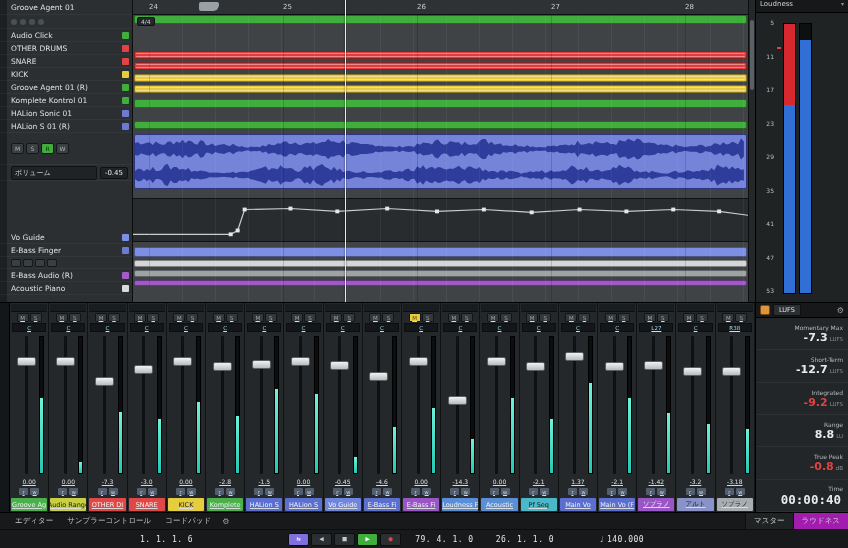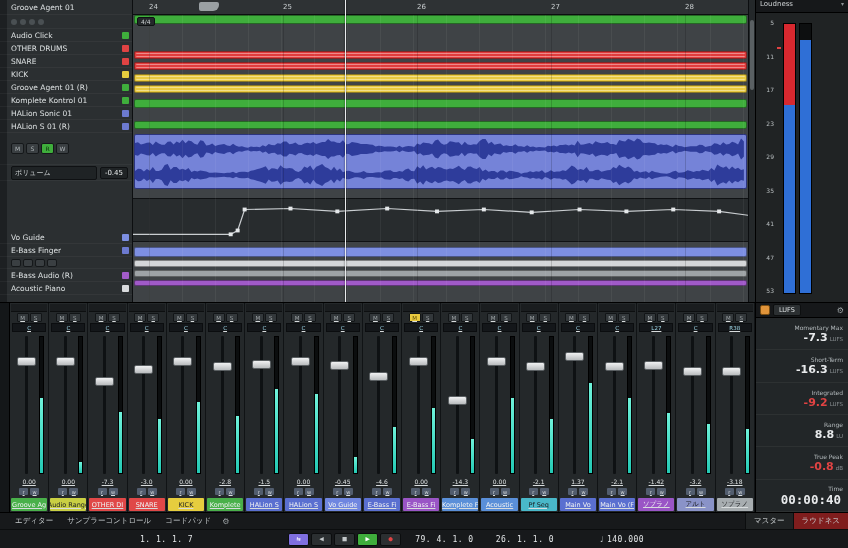--- a/index.html
+++ b/index.html
@@ -87,21 +87,21 @@
 .namelabel{height:13px;margin:2px 1px 1px;border-radius:1px;font-size:6.5px;display:flex;align-items:center;justify-content:center;overflow:hidden;white-space:nowrap;}
 
 .bottombar{position:absolute;left:0;top:512px;width:848px;height:36px;background:#17191b;border-top:1px solid #000;}
 .tabsrow{height:17px;display:flex;align-items:center;border-bottom:1px solid #0b0d0e;}
 .ltabs{display:flex;align-items:center;}
 .tab{font-size:7.5px;color:#c3c8ca;padding:2px 7px;white-space:nowrap;}
 .tab.first{margin-left:8px;}
 .gear{font-size:8px;color:#9aa0a3;padding:0 4px;}
 .rtabs{margin-left:auto;display:flex;height:100%;}
 .rtab{font-size:7.5px;color:#c9ced0;padding:0 8px;display:flex;align-items:center;background:#202324;border-left:1px solid #0b0d0e;white-space:nowrap;text-align:right;}
-.rtab.active{background:#7f1d1d;}
+.rtab.active{background:#a21caf;}
 .transrow{height:18px;display:flex;align-items:center;font-family:"DejaVu Sans Mono",monospace;}
 .tpos{font-size:8px;color:#e4e7e8;letter-spacing:0.5px;white-space:nowrap;}
 .p1{margin-left:140px;}
 .tbtns{display:flex;gap:2px;margin-left:95px;}
 .tbtn{width:21px;height:13px;background:#2b2f31;border:1px solid #0b0d0e;border-radius:2px;font-size:7px;color:#c3c8ca;display:flex;align-items:center;justify-content:center;}
 .tbtn.loop{background:#7f6fe0;color:#fff;}
 .tbtn.play{background:#3fae3c;color:#fff;}
 .tbtn.rec{color:#e04343;}
 .p2{margin-left:14px;}
 .p3{margin-left:22px;}
@@ -326,21 +326,21 @@
         <div class="stat">
           <div class="lb">Momentary Max</div>
           <div class="vrow">
             <span class="vl">-7.3</span>
             <span class="un">LUFS</span>
           </div>
         </div>
         <div class="stat">
           <div class="lb">Short-Term</div>
           <div class="vrow">
-            <span class="vl">-16.3</span>
+            <span class="vl">-12.7</span>
             <span class="un">LUFS</span>
           </div>
         </div>
         <div class="stat alert">
           <div class="lb">Integrated</div>
           <div class="vrow">
             <span class="vl">-9.2</span>
             <span class="un">LUFS</span>
           </div>
         </div>
@@ -614,21 +614,21 @@
             <div class="fcap" style="top: 44%;"></div>
             <div class="meter">
               <i style="height: 25%;"></i>
             </div>
           </div>
           <div class="dbval">-14.3</div>
           <div class="rwrow">
             <span class="rwbtn">r</span>
             <span class="rwbtn">w</span>
           </div>
-          <div class="namelabel" style="background: rgb(90, 143, 216); color: rgb(242, 244, 245);">Komplete F</div>
+          <div class="namelabel" style="background: rgb(90, 143, 216); color: rgb(242, 244, 245);">Loudness F</div>
         </div>
         <div class="strip">
           <div class="routing"></div>
           <div class="msrow">
             <span class="chbtn">M</span>
             <span class="chbtn">S</span>
           </div>
           <div class="panrow">C</div>
           <div class="faderzone">
             <div class="ftrack"></div>
@@ -780,21 +780,21 @@
           <span class="tab">サンプラーコントロール</span>
           <span class="tab">コードパッド</span>
         </div>
       <span class="gear">⚙</span>
       <div class="rtabs">
           <span class="rtab">マスター</span>
           <span class="rtab active">ラウドネス</span>
         </div>
     </div>
     <div class="transrow">
-      <span class="tpos p1">1. 1. 1. 7</span>
+      <span class="tpos p1">1. 1. 1. 6</span>
       <div class="tbtns">
         <span class="tbtn loop">⇆</span>
         <span class="tbtn">◀</span>
         <span class="tbtn">■</span>
         <span class="tbtn play">▶</span>
         <span class="tbtn rec">●</span>
       </div>
       <span class="tpos p2">79. 4. 1. 0</span>
       <span class="tpos p3">26. 1. 1. 0</span>
       <span class="tempo">

